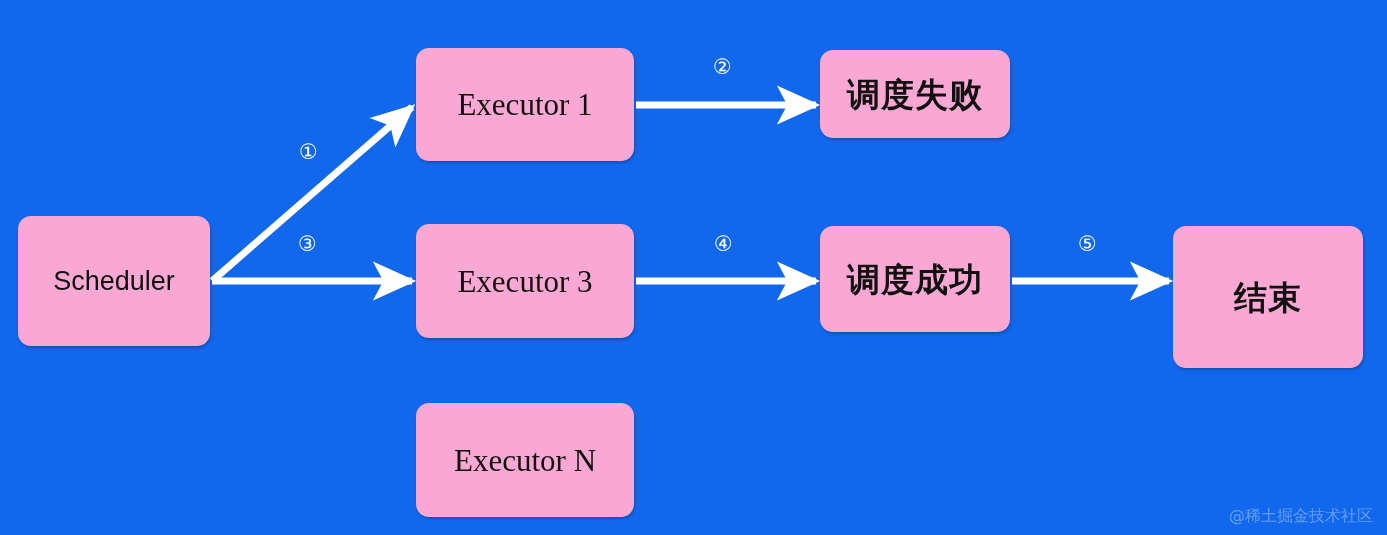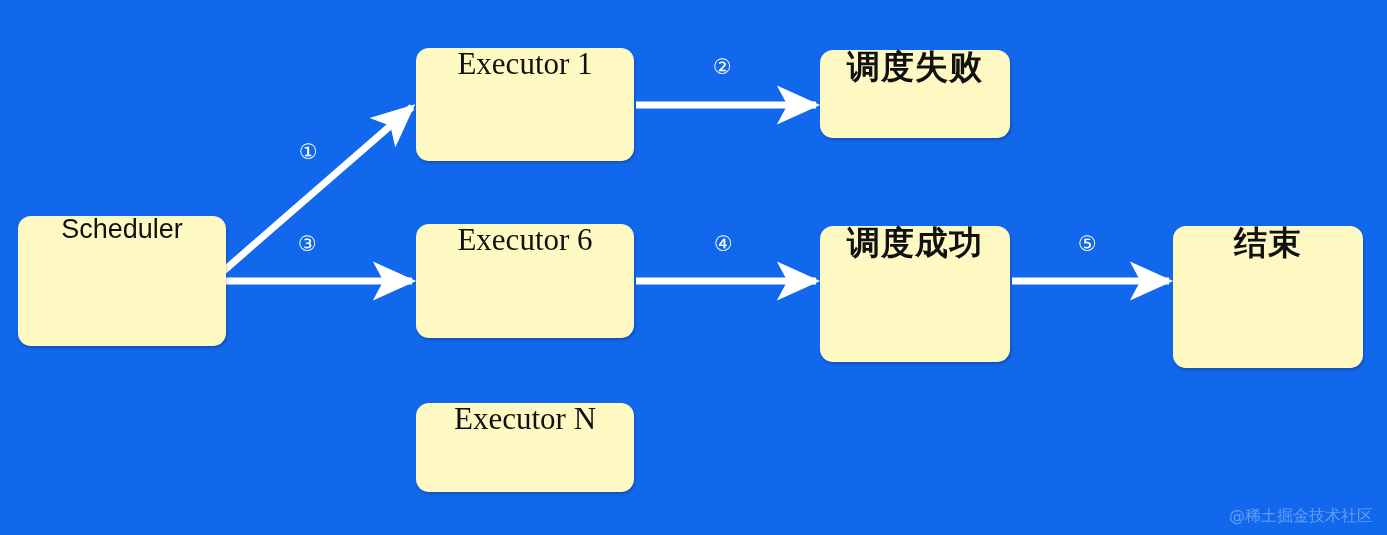--- a/index.html
+++ b/index.html
@@ -22,24 +22,25 @@
   #edge-layer {
     position: absolute;
     left: 0;
     top: 0;
     width: 1387px;
     height: 535px;
     pointer-events: none;
   }
   .node {
     position: absolute;
-    background: #fef9c3;
+    background: #f9a8d4;
     border-radius: 13px;
     box-shadow: 1px 2px 3px rgba(0, 0, 0, 0.22);
     display: flex;
+    align-items: center;
     justify-content: center;
     box-sizing: border-box;
     color: #111111;
     z-index: 2;
   }
   .node-label {
     line-height: 1;
     white-space: nowrap;
   }
   .label-serif {
@@ -51,26 +52,26 @@
     font-size: 27px;
   }
   .label-cjk {
     font-family: "DejaVu Sans", "Liberation Sans", sans-serif;
     font-size: 33px;
     font-weight: 700;
     letter-spacing: 1px;
   }
 
   
-  #node-scheduler { left: 18px;   top: 216px; width: 208px; height: 130px; }
+  #node-scheduler { left: 18px;   top: 216px; width: 192px; height: 130px; }
   #node-executor-1 { left: 416px; top: 48px;  width: 218px; height: 113px; }
   #node-executor-2 { left: 416px; top: 224px; width: 218px; height: 114px; }
-  #node-executor-n { left: 416px; top: 403px; width: 218px; height: 89px; }
+  #node-executor-n { left: 416px; top: 403px; width: 218px; height: 114px; }
   #node-schedule-failed  { left: 820px;  top: 50px;  width: 190px; height: 88px; }
-  #node-schedule-success { left: 820px;  top: 226px; width: 190px; height: 136px; }
+  #node-schedule-success { left: 820px;  top: 226px; width: 190px; height: 106px; }
   #node-end              { left: 1173px; top: 226px; width: 190px; height: 142px; }
 
   .edge-marker {
     position: absolute;
     color: #ffffff;
     font-family: "DejaVu Sans", sans-serif;
     font-size: 21px;
     line-height: 1;
     z-index: 3;
     white-space: nowrap;
@@ -118,21 +119,21 @@
 
   <div class="node" id="node-scheduler">
     <span class="node-label label-sans">Scheduler</span>
   </div>
 
   <div class="node" id="node-executor-1">
     <span class="node-label label-serif">Executor 1</span>
   </div>
 
   <div class="node" id="node-executor-2">
-    <span class="node-label label-serif">Executor 6</span>
+    <span class="node-label label-serif">Executor 3</span>
   </div>
 
   <div class="node" id="node-executor-n">
     <span class="node-label label-serif">Executor N</span>
   </div>
 
   <div class="node" id="node-schedule-failed">
     <span class="node-label label-cjk">调度失败</span>
   </div>
 

